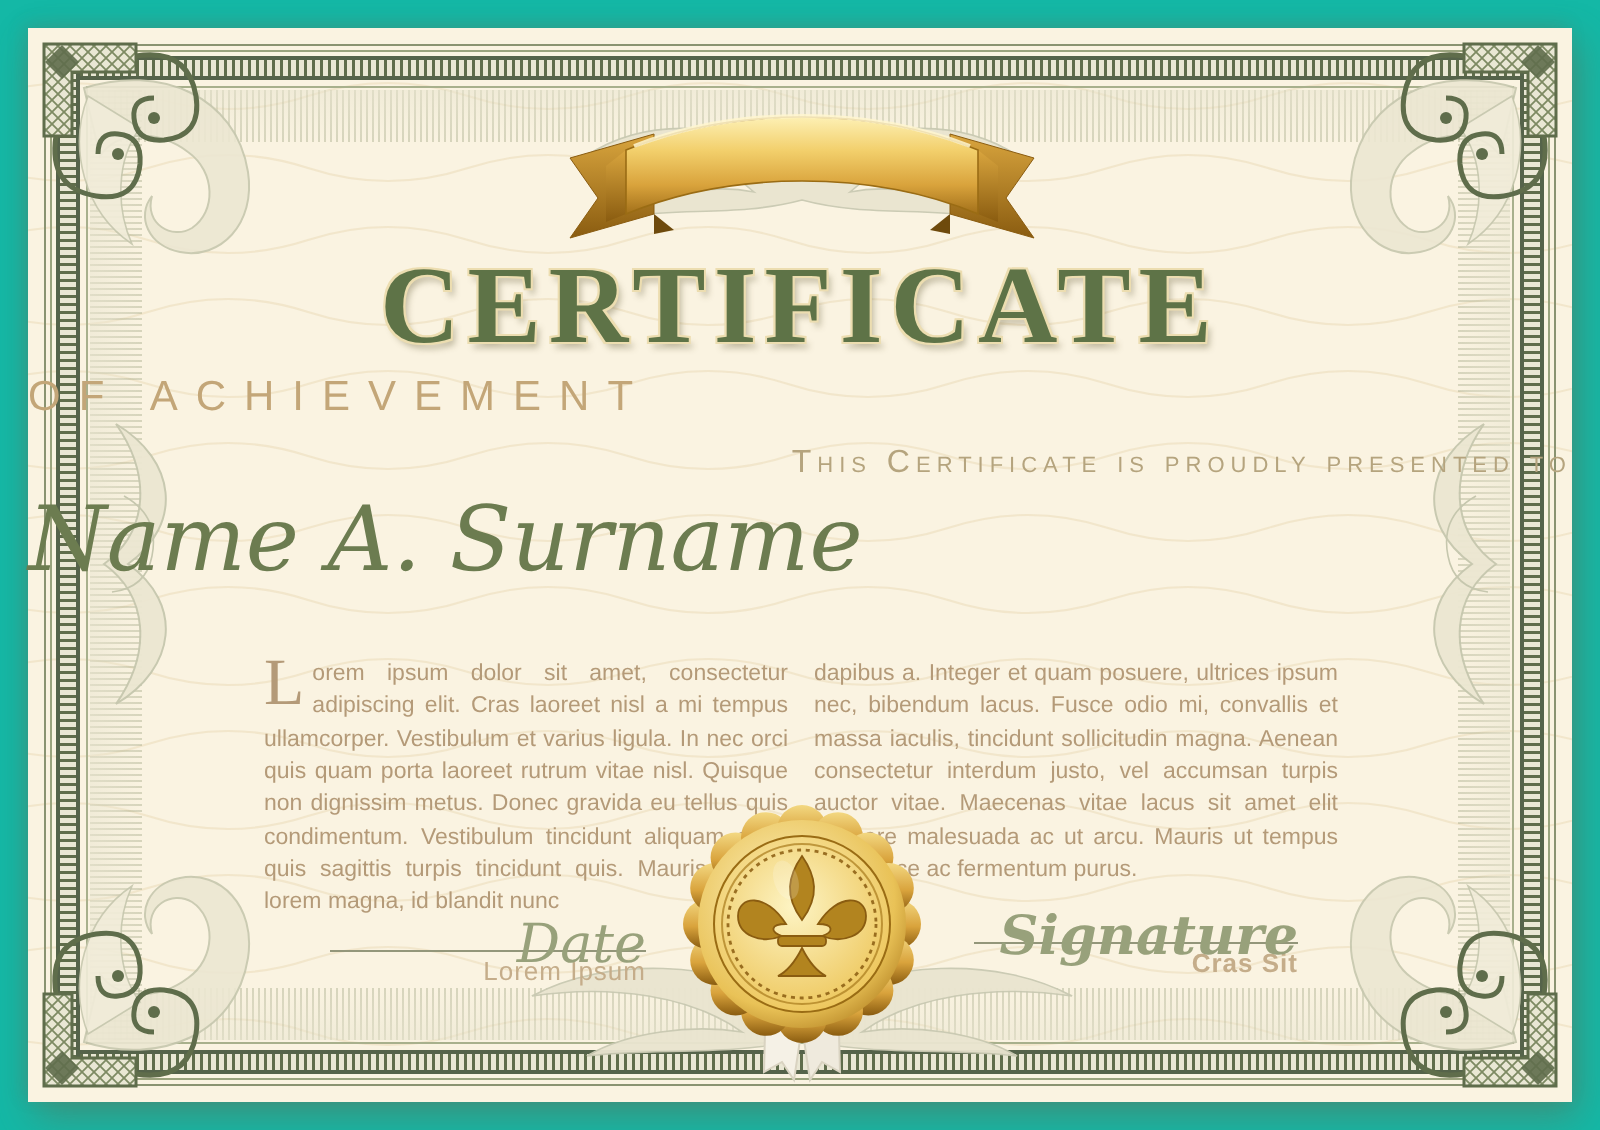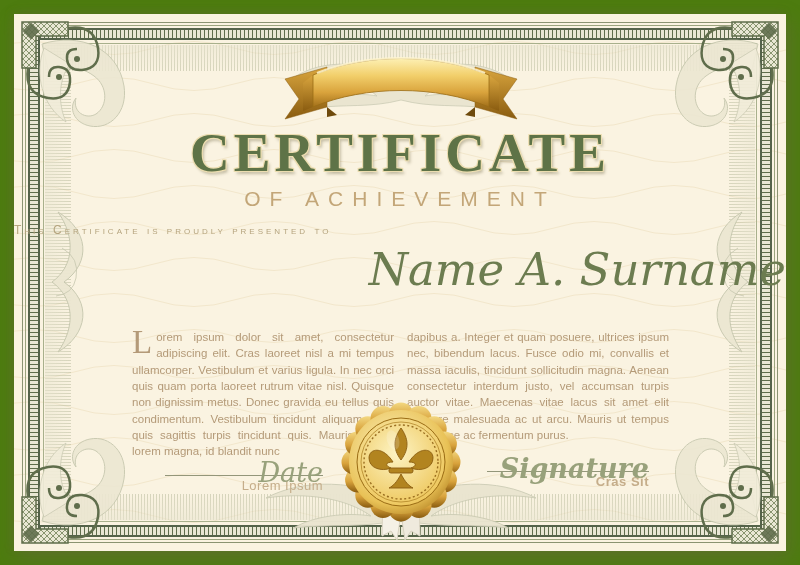--- a/index.html
+++ b/index.html
@@ -1,17 +1,17 @@
 <!DOCTYPE html>
 <html><head>
 <meta charset="utf-8">
 <style>
   html,body{margin:0;padding:0;}
   body{width:800px;height:565px;overflow:hidden;background:#f3efe3;font-family:"Liberation Sans",sans-serif;}
-  .stage{position:relative;width:800px;height:565px;background:#4d7c0f;}
+  .stage{position:relative;width:800px;height:565px;background:#14b8a6;}
   .page{position:absolute;inset:14px;background:#faf3e1;box-shadow:3px 7px 18px rgba(110,100,75,.45), -2px -2px 8px rgba(110,100,75,.18);}
   .page > *{position:absolute;}
   
   .guilloche{left:0;top:0;z-index:0;}
   
   .frame{border:1px solid #8a9371;z-index:1;pointer-events:none;}
   .frame.a{inset:8px;}
   .frame.b{inset:11px;border-color:#9aa37d;}
   .frame.c{inset:29px;border-color:#a8b08c;}
   .ladder{z-index:1;pointer-events:none;}
@@ -32,25 +32,25 @@
       repeating-linear-gradient(0deg,rgba(140,148,110,.32) 0 1px,rgba(0,0,0,0) 1px 3px);}
   .hatch.right{top:31px;bottom:31px;right:31px;width:26px;
     background:linear-gradient(270deg,rgba(233,229,208,.55),rgba(250,243,225,0)),
       repeating-linear-gradient(0deg,rgba(140,148,110,.32) 0 1px,rgba(0,0,0,0) 1px 3px);}
   .ornaments{left:0;top:0;z-index:2;pointer-events:none;}
   
   .ribbon{left:267px;top:31px;z-index:3;}
   .title{left:0;right:0;top:107px;text-align:center;z-index:4;
     font-family:"Liberation Serif",serif;font-weight:700;font-size:55px;letter-spacing:4px;color:#5e7347;
     text-shadow:-1px -1px 0 #ecddb0,1px -1px 0 #ecddb0,-1px 1px 0 #ecddb0,1px 1px 0 #ecddb0,2px 3px 3px rgba(90,80,40,.35);}
-  .subtitle{left:0;right:0;top:173px;text-align:center;z-index:4;
+  .subtitle{left:0;right:0;top:173px;text-align:left;z-index:4;
     font-size:21px;letter-spacing:9px;color:#c3a678;}
-  .presented{left:0;right:0;top:209px;text-align:left;z-index:4;
-    font-variant:small-caps;font-size:12px;letter-spacing:3px;color:#b5a47e;}
-  .recipient{left:0;right:0;top:229px;text-align:right;z-index:4;
+  .presented{left:0;right:0;top:209px;text-align:right;z-index:4;
+    font-variant:small-caps;font-size:16px;letter-spacing:3px;color:#b5a47e;}
+  .recipient{left:0;right:0;top:229px;text-align:left;z-index:4;
     font-family:"DejaVu Serif",serif;font-style:italic;font-size:45px;color:#6c7c50;}
   .columns{left:118px;top:315px;width:537px;display:flex;gap:13px;z-index:4;
     font-size:11.5px;line-height:1.42;color:#b49a78;text-align:justify;}
   .columns .col{flex:1;}
   .dropcap{float:left;font-family:"Liberation Serif",serif;font-size:33px;line-height:26px;padding-right:4px;color:#b49a78;}
   .sig-block{z-index:4;text-align:right;margin-top:48px;}
   .sig-block.date{left:151px;top:395px;width:158px;}
   .sig-block.signature{left:473px;top:391px;width:162px;font-weight:bold;}
   .sig-label{font-family:"DejaVu Serif",serif;font-style:italic;font-size:27px;color:#98a17b;margin-bottom:-13px;position:relative;z-index:2;}
   .sig-line{border-top:1.5px solid #93967a;height:0;}

